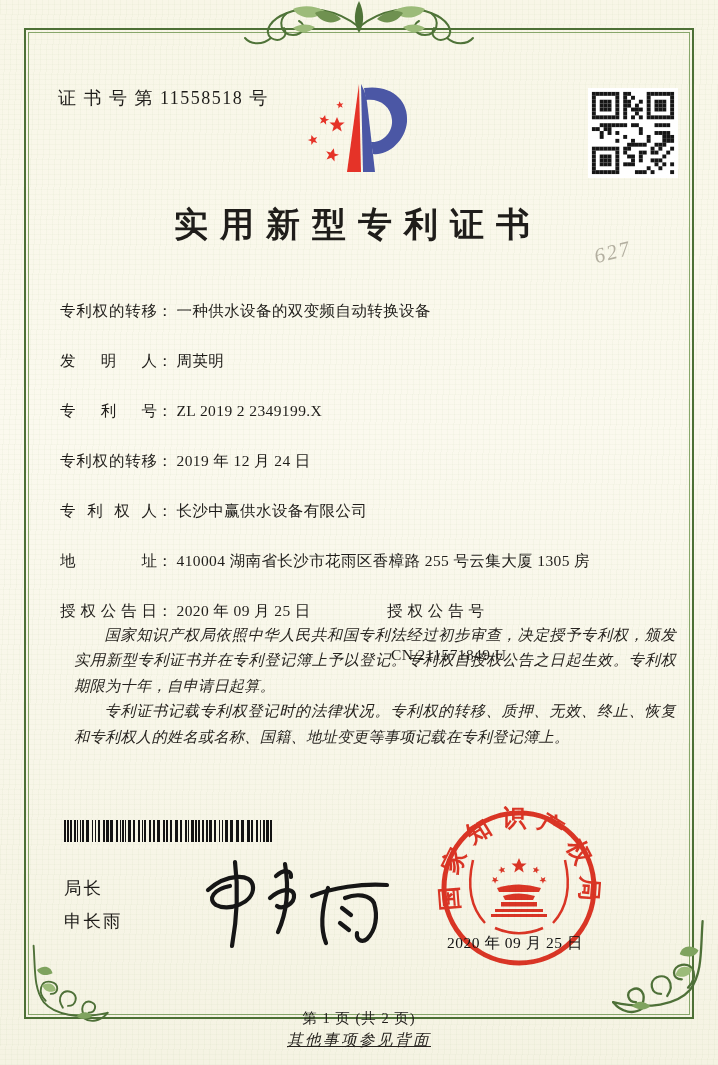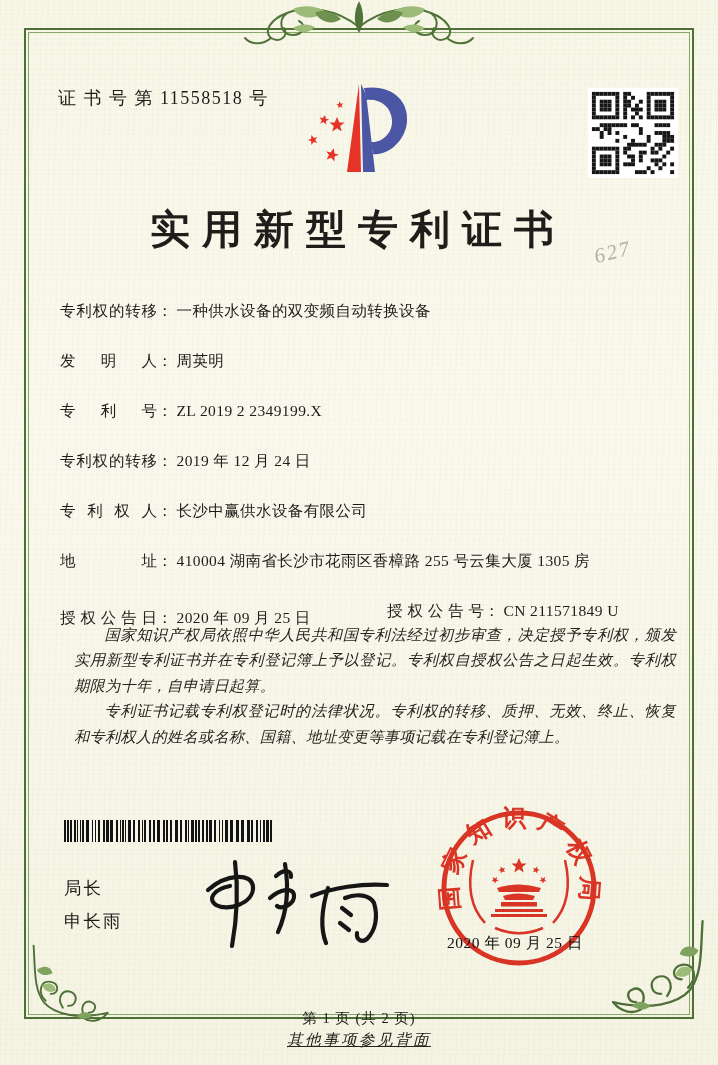--- a/index.html
+++ b/index.html
@@ -16,30 +16,30 @@
   }
   .frame{position:absolute;left:24px;top:28px;right:24px;bottom:46px;border:2.5px solid #4d7036;}
   .frame::before{content:"";position:absolute;inset:2px;border:1px solid #87a66a;}
   .orn-top{position:absolute;left:50%;top:-3px;transform:translateX(-50%);width:262px;height:52px;}
   .orn-bl{position:absolute;left:21px;top:944px;width:94px;height:86px;}
   .orn-br{position:absolute;right:5px;top:914px;width:104px;height:114px;transform:scaleX(-1);}
   .cert-no{position:absolute;left:58px;top:86px;font-size:18px;letter-spacing:1.5px;}
   .logo{position:absolute;left:295px;top:80px;width:132px;height:120px;}
   .qr{position:absolute;left:588px;top:88px;width:90px;height:90px;}
   .title{position:absolute;left:0;right:14px;top:202px;text-align:center;
-         font-size:40px;font-weight:700;letter-spacing:12px;text-indent:12px;}
+         font-size:34px;font-weight:700;letter-spacing:12px;text-indent:12px;}
   .pencil{position:absolute;left:594px;top:240px;font-size:21px;font-style:italic;
           color:#b3afa0;transform:rotate(-14deg);letter-spacing:2px;}
   .fields{position:absolute;left:60px;top:300px;width:602px;font-size:15.5px;}
   .frow{display:flex;line-height:22px;margin-bottom:28px;white-space:nowrap;}
   .flabel{width:97px;text-align:justify;text-align-last:justify;flex:none;}
   .fcolon{flex:none;}
   .fvalue{letter-spacing:.4px;padding-left:4px;}
-  .grant-left{display:flex;width:327px;flex:none;margin-top:7px;}
-  .grant-right{display:flex;}
+  .grant-left{display:flex;width:327px;flex:none;}
+  .grant-right{display:flex;flex-direction:column;}
   .paras{position:absolute;left:60px;top:622px;width:602px;font-size:15.2px;line-height:25.4px;
          text-align:justify;font-style:italic;letter-spacing:.3px;color:#26231f;margin-left:14px;}
   .paras p{margin:0;text-indent:2em;}
   .barcode{position:absolute;left:64px;top:820px;width:208px;height:22px;}
   .signer{position:absolute;left:64px;top:872px;font-size:17.5px;letter-spacing:2px;line-height:33px;}
   .signature{position:absolute;left:190px;top:846px;width:205px;height:105px;}
   .seal{position:absolute;left:437px;top:806px;width:164px;height:164px;opacity:.93;mix-blend-mode:multiply;}
   .seal-date{position:absolute;left:447px;top:933px;font-size:15.5px;letter-spacing:.5px;color:#121212;z-index:3;}
   .page-ind{position:absolute;left:0;right:0;top:992px;text-align:center;font-size:14.5px;letter-spacing:1px;margin-top:17px;}
   .back-note{position:absolute;left:0;right:0;top:1030px;text-align:center;font-size:15.5px;

